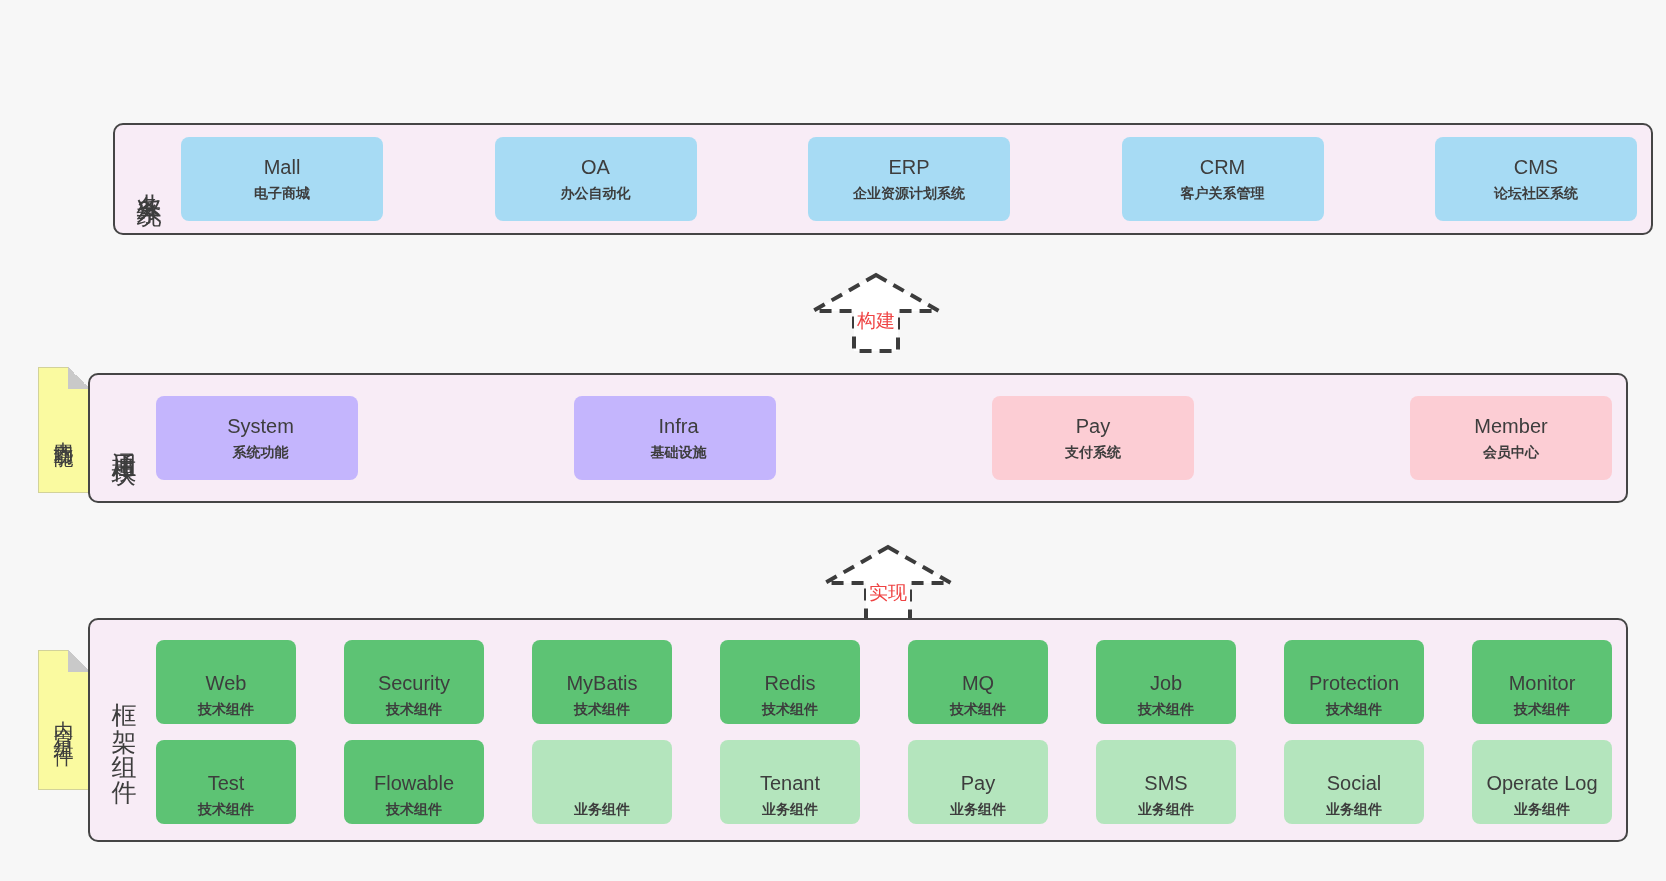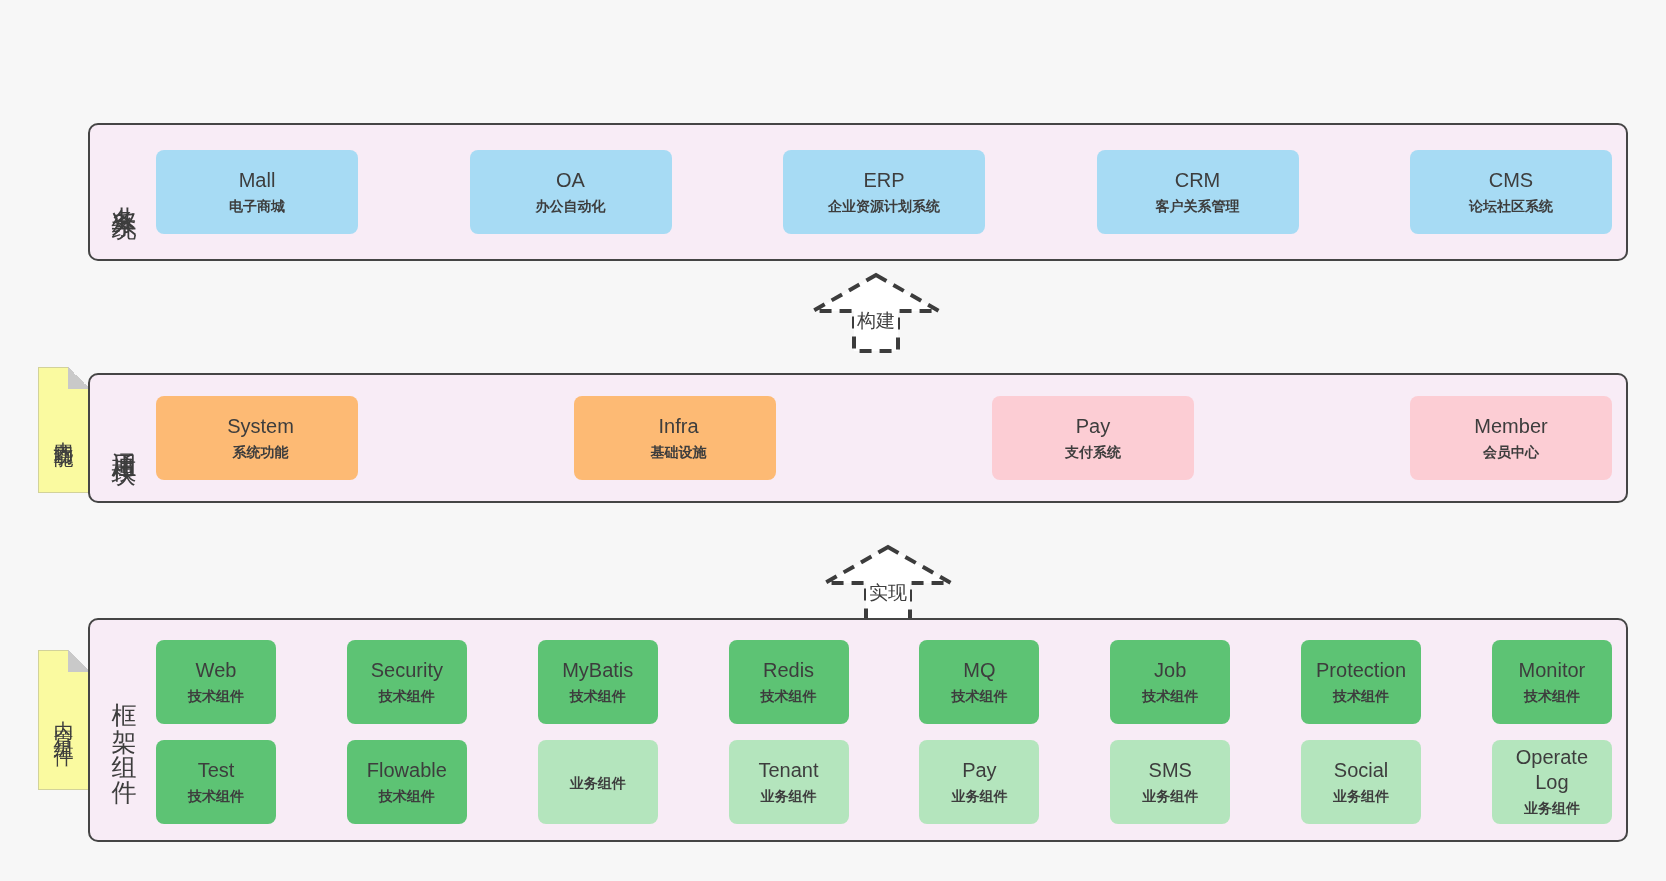--- a/index.html
+++ b/index.html
@@ -15,21 +15,21 @@
   
   .band{
     position:absolute;left:88px;width:1540px;
     background:#f8ecf6;
     border:2px solid #454545;
     border-radius:10px;
     box-sizing:border-box;
     display:flex;align-items:stretch;
     z-index:1;
   }
-  .band1{top:123px;height:138px;}
+  .band1{top:123px;height:112px;margin-left:25px;}
   .band2{top:373px;height:130px;}
   .band3{top:618px;height:224px;}
 
   .band-label{
     flex:0 0 46px;
     margin-left:12px;
     writing-mode:vertical-lr;
     text-align:center;
     font-size:25px;
     letter-spacing:3px;
@@ -52,26 +52,26 @@
 
   
   .box{
     border-radius:8px;
     display:flex;flex-direction:column;justify-content:center;align-items:center;
     text-align:center;
     box-sizing:border-box;
     padding:4px 6px;
   }
   .band1 .box,.band2 .box{width:202px;height:84px;}
-  .band3 .box{width:120px;height:84px;}
+  .band3 .box{width:140px;height:84px;justify-content:flex-end;}
   .box .t{font-size:20px;line-height:25px;}
   .box .s{font-size:14px;line-height:22px;margin-top:2px;font-weight:bold;}
 
   .blue{background:#a7dbf4;}
-  .red{background:#fdba74;padding-left:13px;}
+  .red{background:#c4b5fd;padding-left:13px;}
   .pink{background:#fccdd4;}
   .green{background:#5dc374;}
   .green-light{background:#b4e5bd;}
 
   
   .note{
     position:absolute;left:38px;width:52px;
     background:#fafaa0;
     border:1px solid #d2d29a;
     box-sizing:border-box;
@@ -92,21 +92,21 @@
     background:linear-gradient(to bottom left,#f7f7f7 0 50%,#c9c9c9 50% 100%);
   }
 
   
   .arrow{position:absolute;width:132px;height:82px;z-index:0;}
   .arrow1{left:810px;top:272px;}
   .arrow2{left:822px;top:544px;}
   .arrow svg{display:block;width:132px;height:82px;}
   .arrow-label{
     position:absolute;left:50%;top:36px;transform:translateX(-50%);
-    font-size:19px;color:#404040;
+    font-size:19px;color:#ef4444;
     background:#ffffff;
     padding:0 3px;
     white-space:nowrap;
   }
 </style>
 </head>
 <body>
 
 <div class="canvas">
 

